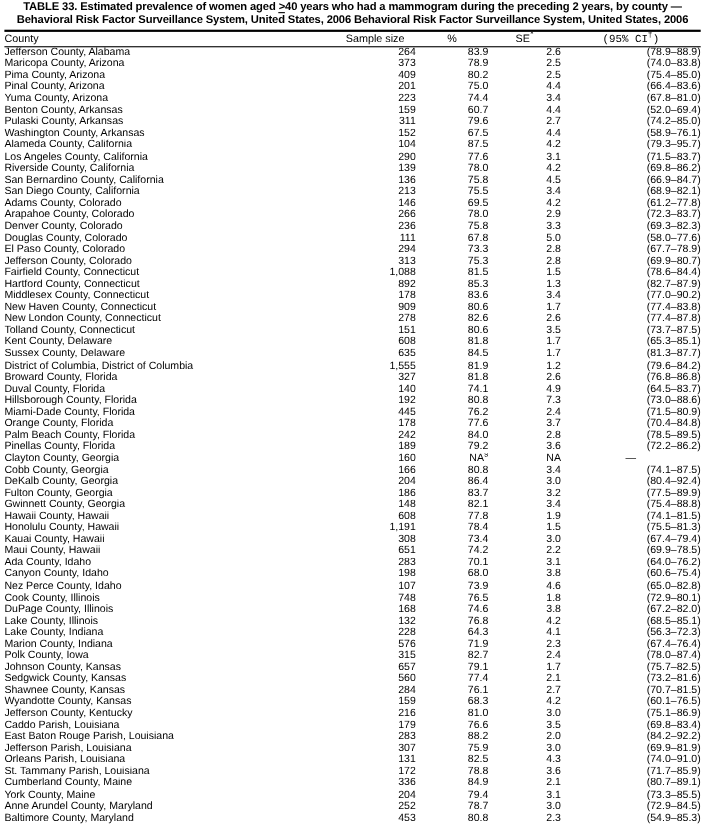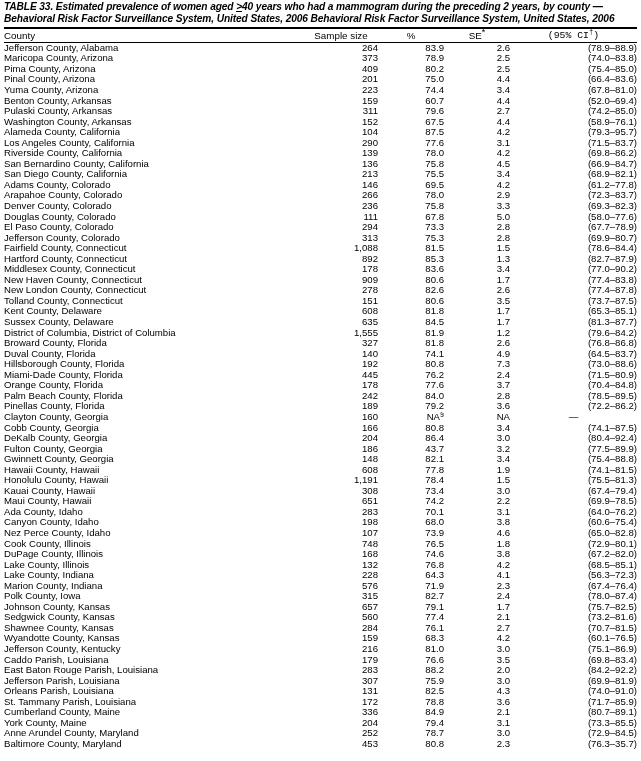--- a/index.html
+++ b/index.html
@@ -24,22 +24,21 @@
   }
 
   
   .table-title {
     font-size: 10.2px;
     font-weight: bold;
     line-height: 12.4px;
     letter-spacing: -0.12px;
     padding-top: 1px;
     margin: 0;
-    text-align: left;
-    font-style: italic;
+    text-align: center;
   }
   .gte {
     display: inline-block;
     border-bottom: 1px solid #000;
     line-height: 0.92em;
     padding-bottom: 0px;
   }
 
   
   .rule-thick {
@@ -397,21 +396,21 @@
         <tr>
           <td class="county">DeKalb County, Georgia</td>
           <td class="num">204</td>
           <td class="num">86.4</td>
           <td class="num">3.0</td>
           <td class="num-ci">(80.4–92.4)</td>
         </tr>
         <tr>
           <td class="county">Fulton County, Georgia</td>
           <td class="num">186</td>
-          <td class="num">43.7</td>
+          <td class="num">83.7</td>
           <td class="num">3.2</td>
           <td class="num-ci">(77.5–89.9)</td>
         </tr>
         <tr>
           <td class="county">Gwinnett County, Georgia</td>
           <td class="num">148</td>
           <td class="num">82.1</td>
           <td class="num">3.4</td>
           <td class="num-ci">(75.4–88.8)</td>
         </tr>
@@ -595,18 +594,18 @@
           <td class="num">252</td>
           <td class="num">78.7</td>
           <td class="num">3.0</td>
           <td class="num-ci">(72.9–84.5)</td>
         </tr>
         <tr>
           <td class="county">Baltimore County, Maryland</td>
           <td class="num">453</td>
           <td class="num">80.8</td>
           <td class="num">2.3</td>
-          <td class="num-ci">(76.3–35.7)</td>
+          <td class="num-ci">(54.9–85.3)</td>
         </tr>
       </tbody>
   </table>
 
 </div>
 
 </body></html>

